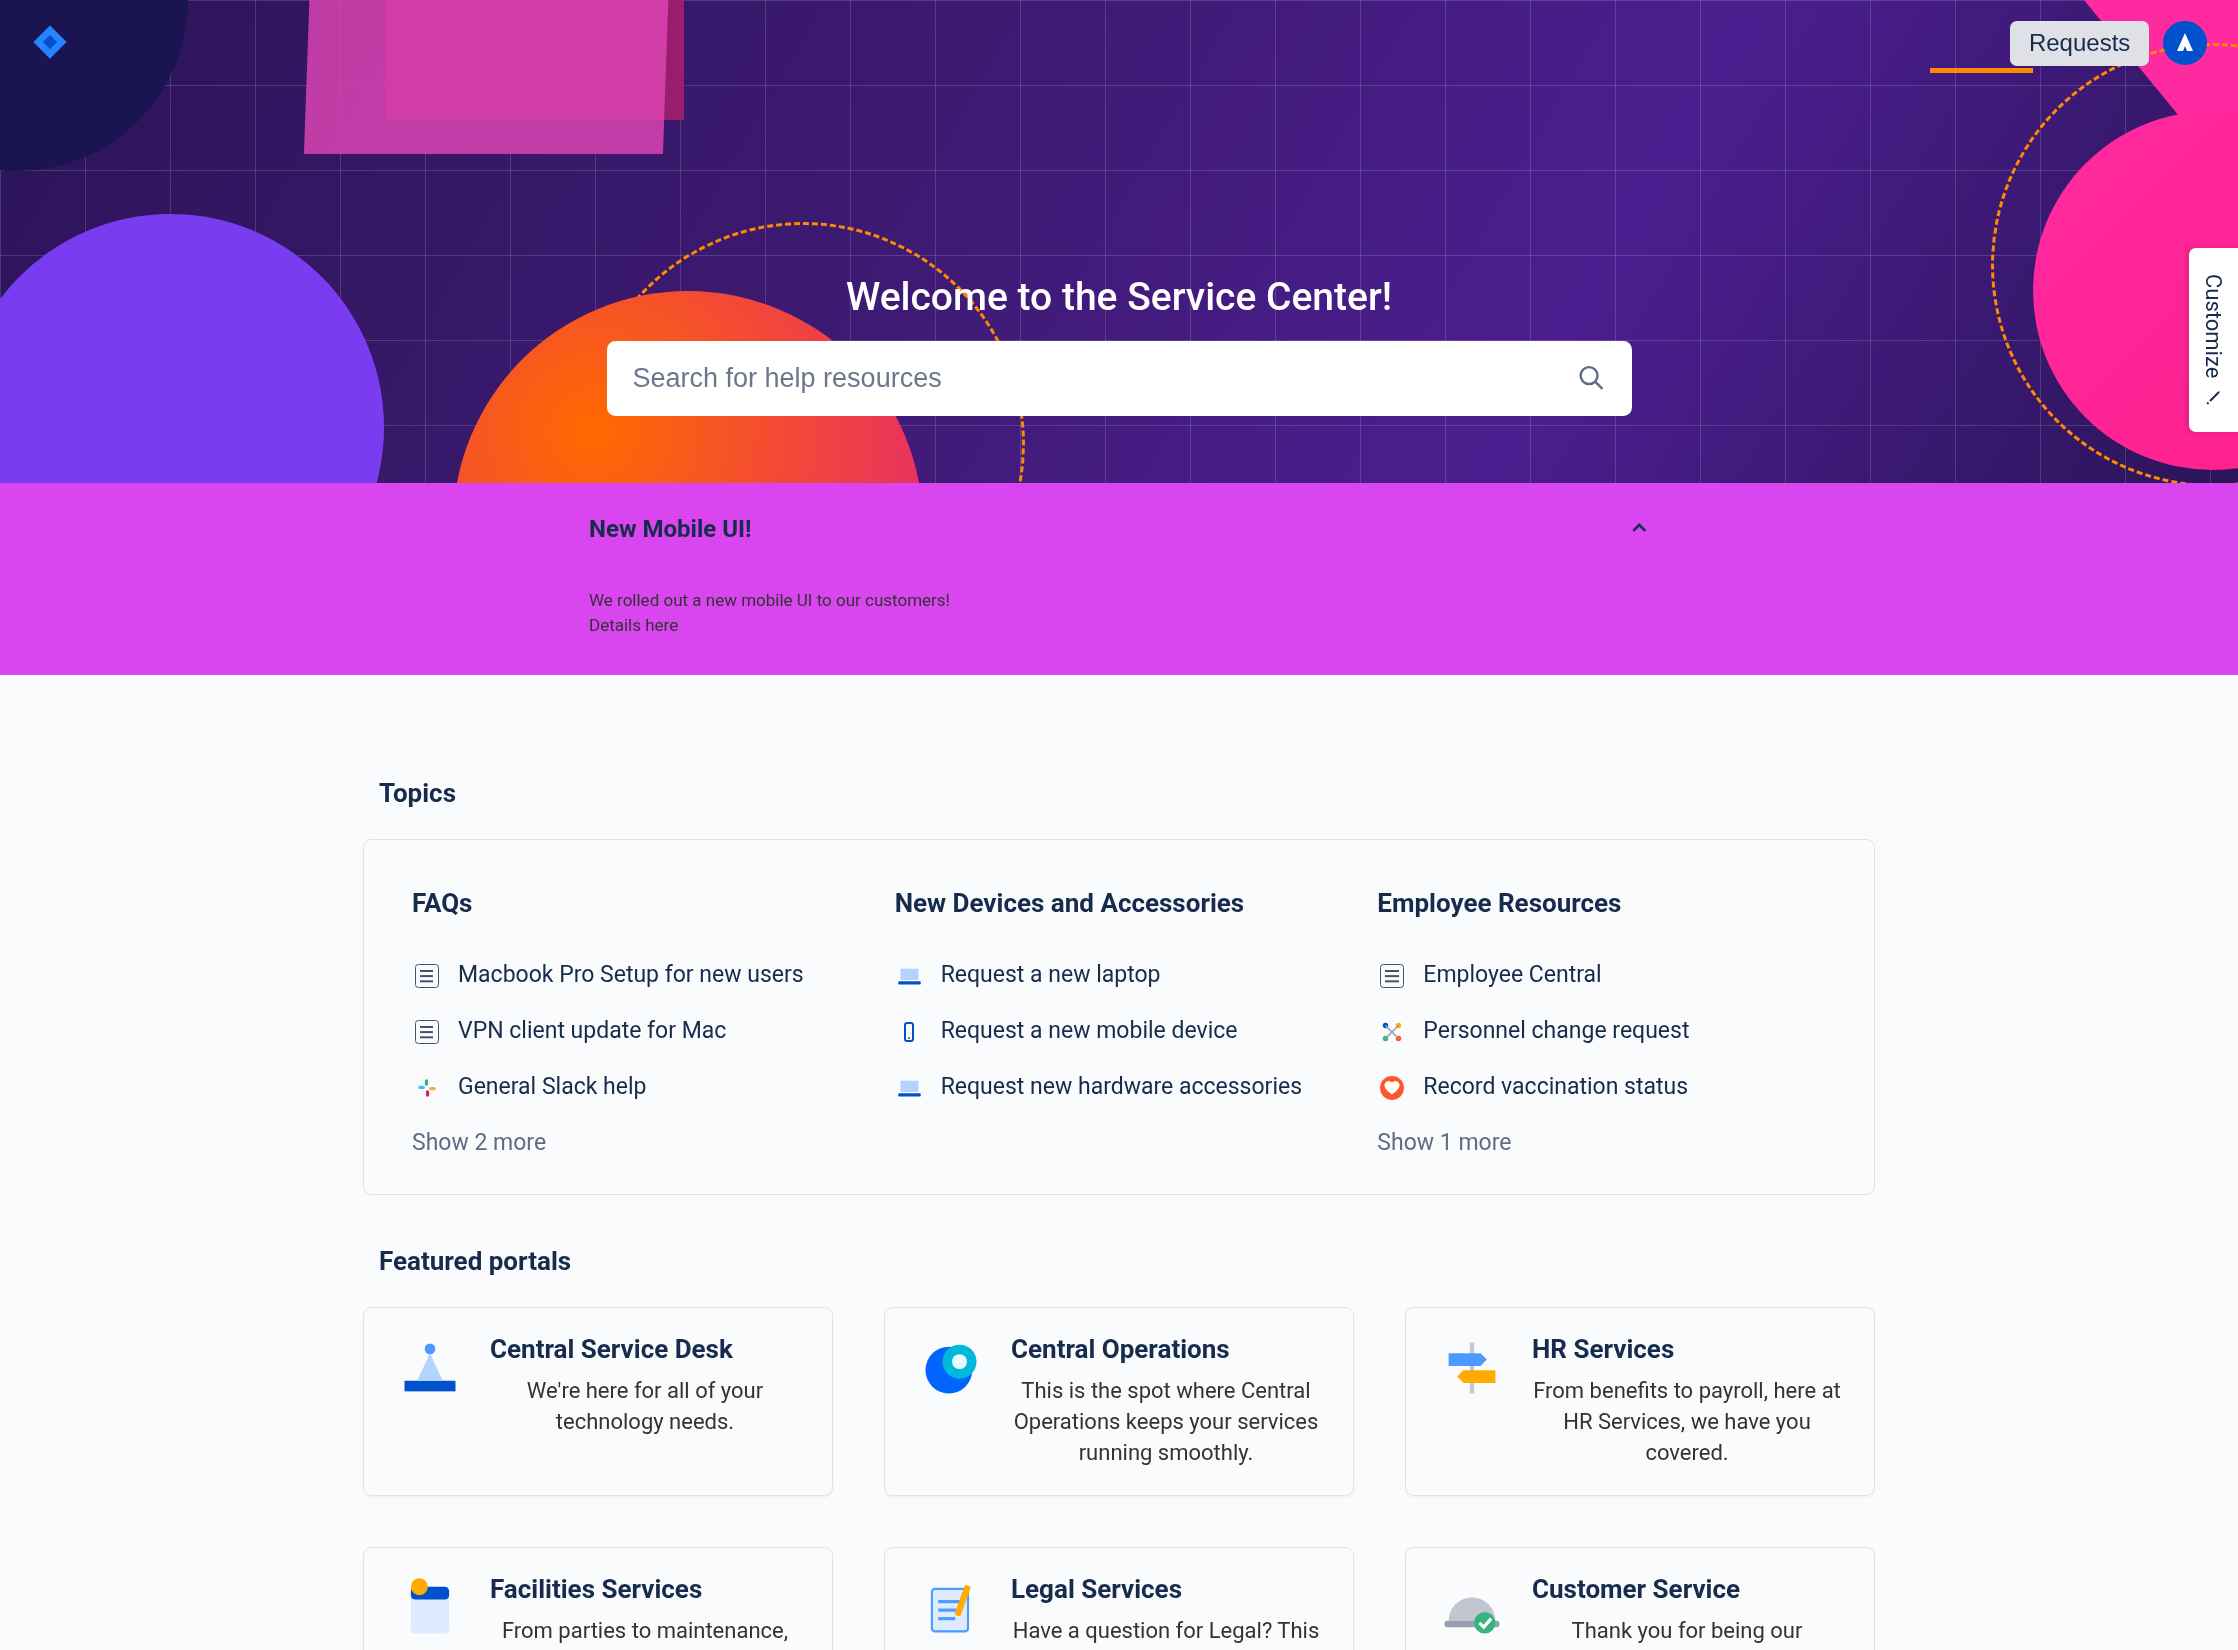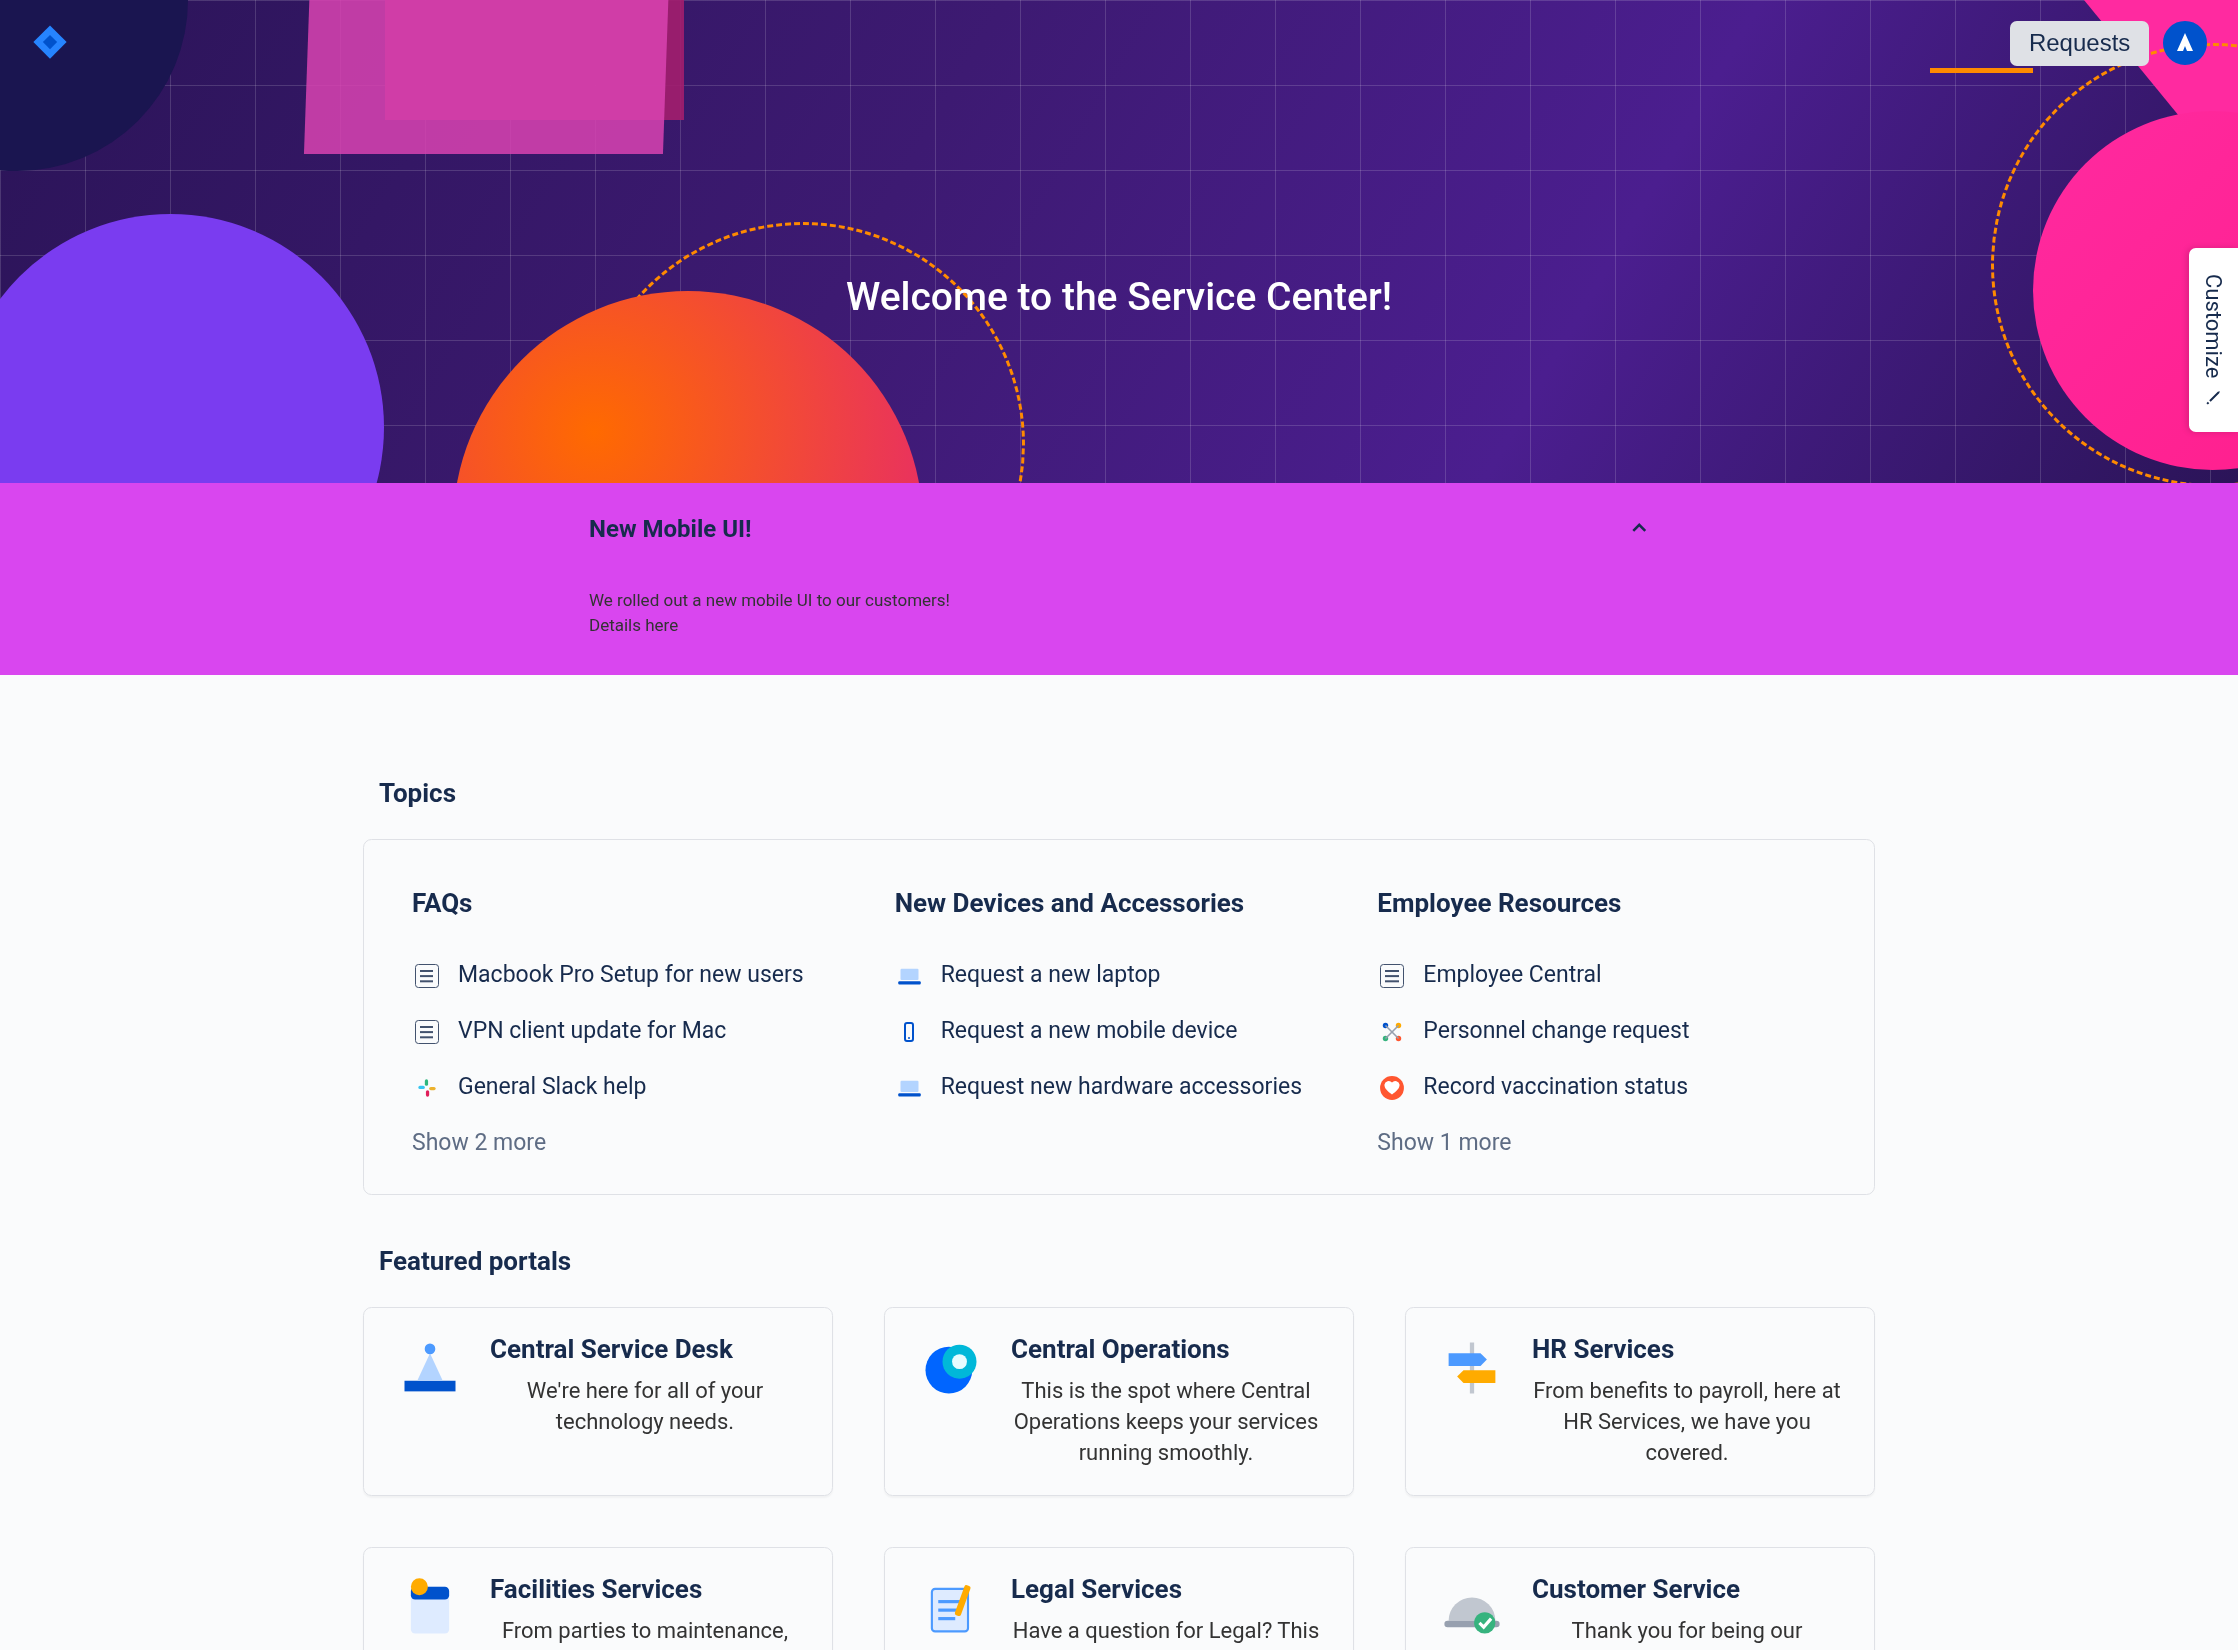--- a/index.html
+++ b/index.html
@@ -110,20 +110,27 @@
       <div class="avatar">
         <svg viewBox="0 0 24 24">
             <path d="M12 2 L4 20 h6 l2-5 2 5 h6 Z"></path>
           </svg>
       </div>
     </div>
   </div>
 
   <div class="hero-center">
     <h1 class="hero-title">Welcome to the Service Center!</h1>
+    <div class="search-wrap">
+      <input class="search-input" type="text" placeholder="Search for help resources" style="">
+      <svg class="search-icon" viewBox="0 0 24 24" fill="none" stroke="currentColor" stroke-width="2">
+          <circle cx="10" cy="10" r="7"></circle>
+          <line x1="21" y1="21" x2="15" y2="15"></line>
+        </svg>
+    </div>
   </div>
 </div>
 
 <div class="customize-tab">
   <span>Customize</span>
   <svg viewBox="0 0 24 24" fill="#172b4d">
       <path d="M3 21 l3-1 12-12-2-2L4 18 Z M18 4 l2 2 2-2-2-2 Z"></path>
     </svg>
 </div>
 

